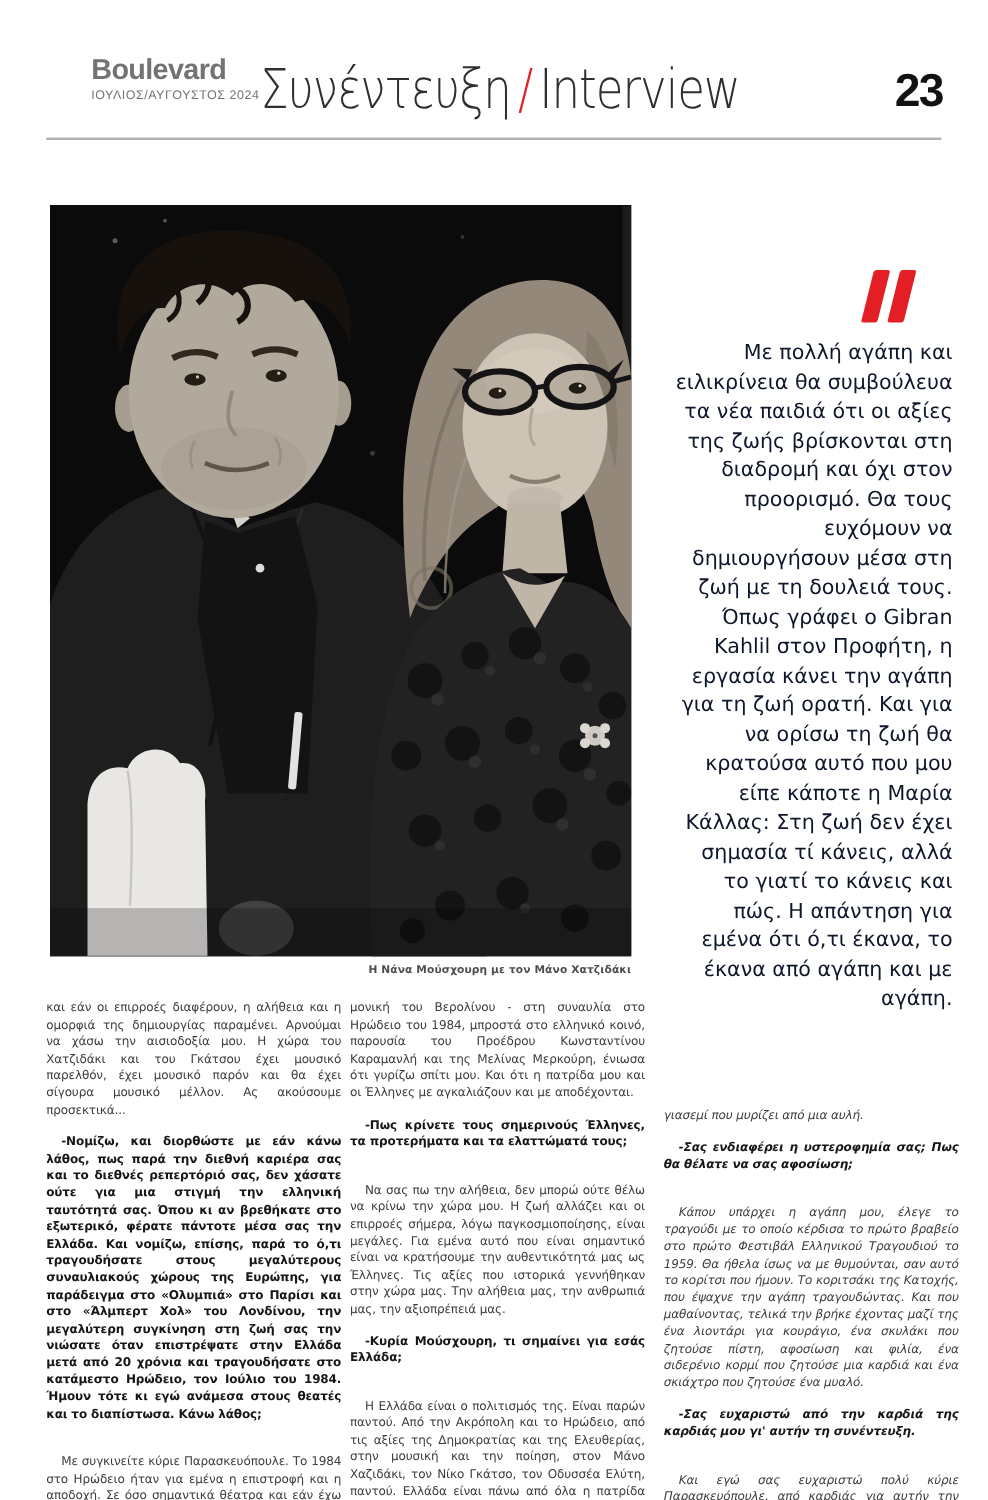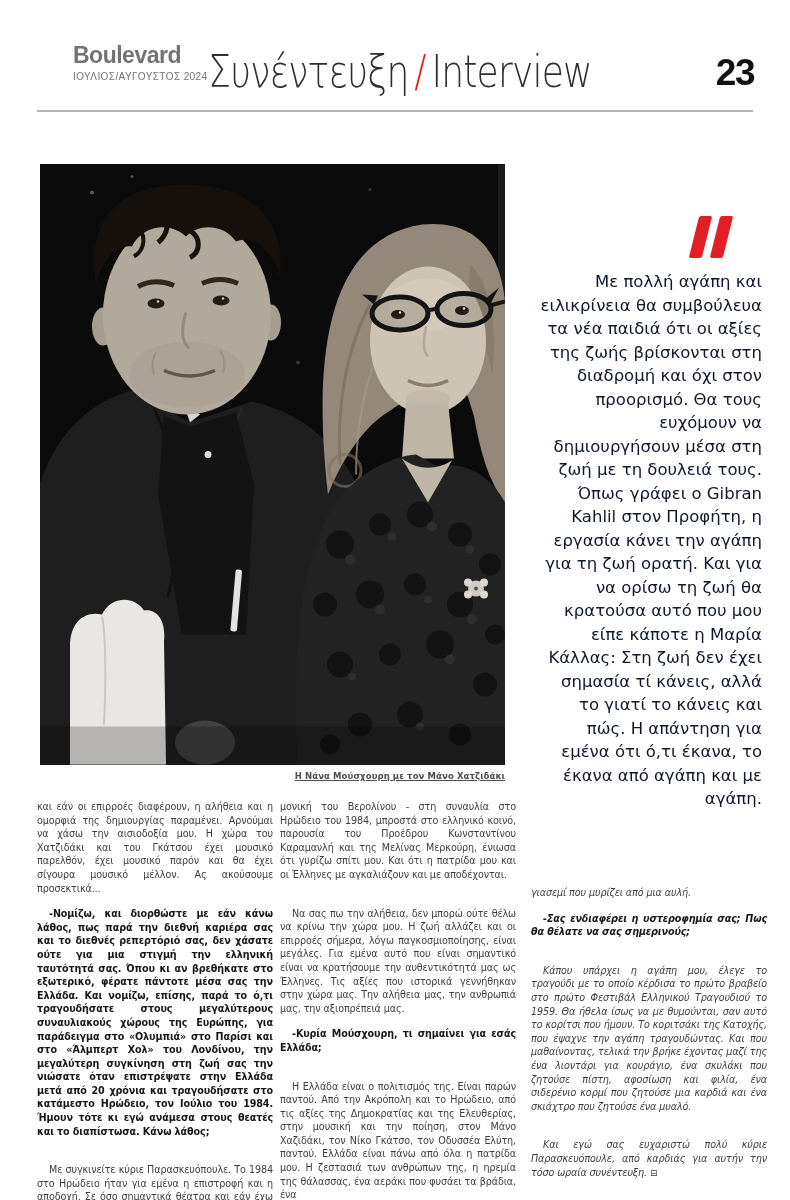--- a/index.html
+++ b/index.html
@@ -15,21 +15,21 @@
         transform:scaleX(0.82);transform-origin:center;white-space:nowrap;}
   .section-title .slash{color:#e31e24;margin:0 7px;}
   .page-number{position:absolute;right:36px;top:52px;font-family:"Liberation Sans",sans-serif;
         font-size:37px;font-weight:800;letter-spacing:-1.5px;color:#121212;}
   .header-rule{position:absolute;left:37px;top:110px;width:716px;height:2px;background:#b3b3b3;}
 
   
   .photo{position:absolute;left:40px;top:164px;width:465px;height:601px;margin:0;background:#0b0b0b;}
   .photo svg{display:block;width:100%;height:100%;}
   .caption{position:absolute;left:40px;top:771px;width:465px;text-align:right;
-        font-size:8.5px;font-weight:600;color:#4d4d4d;letter-spacing:0.1px;text-decoration:underline;}
+        font-size:8.5px;font-weight:600;color:#4d4d4d;letter-spacing:0.1px;}
 
   
   .quote{position:absolute;left:538px;top:216px;width:224px;text-align:right;}
   .qmarks{padding-right:34px;line-height:0;}
   .qbar{display:inline-block;width:13px;height:42px;background:#e31e24;border-radius:2px;
         transform:skewX(-14deg);margin-left:8px;}
   .qtext{margin-top:12px;font-size:16.5px;line-height:23.5px;color:#0f172a;}
 
   
   .col{position:absolute;width:236px;font-size:9.6px;line-height:13.6px;
@@ -178,25 +178,27 @@
   </aside>
 
   <div class="col col1">
     <p class="cont">και εάν οι επιρροές διαφέρουν, η αλήθεια και η ομορφιά της δημιουργίας παραμένει. Αρνούμαι να χάσω την αισιοδοξία μου.  Η χώρα του Χατζιδάκι και του Γκάτσου έχει μουσικό παρελθόν, έχει μουσικό παρόν και θα έχει σίγουρα μουσικό μέλλον.  Ας ακούσουμε προσεκτικά...</p>
     <p class="q">-Νομίζω, και διορθώστε με εάν κάνω λάθος, πως παρά την διεθνή καριέρα σας και το διεθνές ρεπερτόριό σας, δεν χάσατε ούτε για μια στιγμή την ελληνική ταυτότητά σας. Όπου κι αν βρεθήκατε στο εξωτερικό, φέρατε πάντοτε μέσα σας την Ελλάδα. Και νομίζω, επίσης, παρά το ό,τι τραγουδήσατε στους μεγαλύτερους συναυλιακούς χώρους της Ευρώπης, για παράδειγμα στο «Ολυμπιά» στο Παρίσι και στο «Άλμπερτ Χολ» του Λονδίνου, την μεγαλύτερη συγκίνηση στη ζωή σας την νιώσατε όταν επιστρέψατε στην Ελλάδα μετά από 20 χρόνια και τραγουδήσατε στο κατάμεστο Ηρώδειο, τον Ιούλιο του 1984. Ήμουν τότε κι εγώ ανάμεσα στους θεατές και το διαπίστωσα. Κάνω λάθος;</p>
     <p class="a">Με συγκινείτε κύριε Παρασκευόπουλε.  Το 1984 στο Ηρώδειο ήταν για εμένα η επιστροφή και η αποδοχή.  Σε όσο σημαντικά θέατρα και εάν έχω τραγουδήσει - και θα προσθέσω το Carnegie Hall στην Νέα Υόρκη, την Φιλαρ-</p>
   </div>
 
   <div class="col col2">
     <p class="cont">μονική του Βερολίνου - στη συναυλία στο Ηρώδειο του 1984, μπροστά στο ελληνικό κοινό, παρουσία του Προέδρου Κωνσταντίνου Καραμανλή και της Μελίνας Μερκούρη, ένιωσα ότι γυρίζω σπίτι μου.  Και ότι η πατρίδα μου και οι Έλληνες με αγκαλιάζουν και με αποδέχονται.</p>
+    <p class="q">-Πως κρίνετε τους σημερινούς Έλληνες, τα προτερήματα και τα ελαττώματά τους;</p>
     <p class="a">Να σας πω την αλήθεια, δεν μπορώ ούτε θέλω να κρίνω την χώρα μου. Η ζωή αλλάζει και οι επιρροές σήμερα, λόγω παγκοσμιοποίησης, είναι μεγάλες. Για εμένα αυτό που είναι σημαντικό είναι να κρατήσουμε την αυθεντικότητά μας ως Έλληνες.  Τις αξίες που ιστορικά γεννήθηκαν στην χώρα μας. Την αλήθεια μας, την ανθρωπιά μας, την αξιοπρέπειά μας.</p>
     <p class="q">-Κυρία Μούσχουρη, τι σημαίνει για εσάς Ελλάδα;</p>
     <p class="a">Η Ελλάδα είναι ο πολιτισμός της.  Είναι παρών παντού.  Από την Ακρόπολη και το Ηρώδειο, από τις αξίες της Δημοκρατίας και της Ελευθερίας, στην μουσική και την ποίηση, στον Μάνο Χαζιδάκι, τον Νίκο Γκάτσο, τον Οδυσσέα Ελύτη, παντού.  Ελλάδα είναι πάνω από όλα η πατρίδα μου. Η ζεστασιά των ανθρώπων της, η ηρεμία της θάλασσας, ένα αεράκι που φυσάει τα βράδια, ένα</p>
   </div>
 
   <div class="col col3">
     <p class="cont">γιασεμί που μυρίζει από μια αυλή.</p>
-    <p class="q">-Σας ενδιαφέρει η υστεροφημία σας; Πως θα θέλατε να σας σημερινούς;</p>
+    <p class="q">-Σας ενδιαφέρει η υστεροφημία σας; Πως θα θέλατε να σας αφοσίωση;</p>
     <p class="a">Κάπου υπάρχει η αγάπη μου,  έλεγε το τραγούδι με το οποίο κέρδισα το πρώτο βραβείο στο πρώτο Φεστιβάλ Ελληνικού Τραγουδιού το 1959. Θα ήθελα  ίσως να  με θυμούνται, σαν αυτό το κορίτσι που ήμουν. Το κοριτσάκι της Κατοχής, που έψαχνε την αγάπη τραγουδώντας. Και που μαθαίνοντας, τελικά την βρήκε έχοντας μαζί της ένα λιοντάρι για κουράγιο, ένα σκυλάκι που ζητούσε πίστη, αφοσίωση και φιλία, ένα σιδερένιο κορμί που ζητούσε μια καρδιά και ένα σκιάχτρο που ζητούσε ένα μυαλό.</p>
+    <p class="q">-Σας ευχαριστώ από την καρδιά της καρδιάς μου γι' αυτήν τη συνέντευξη.</p>
     <p class="a"><span>Και εγώ σας ευχαριστώ πολύ κύριε Παρασκευόπουλε, από καρδιάς για αυτήν την τόσο ωραία συνέντευξη.</span> <span class="endmark">⊟</span></p>
   </div>
 
 </div>
 
 </body></html>

